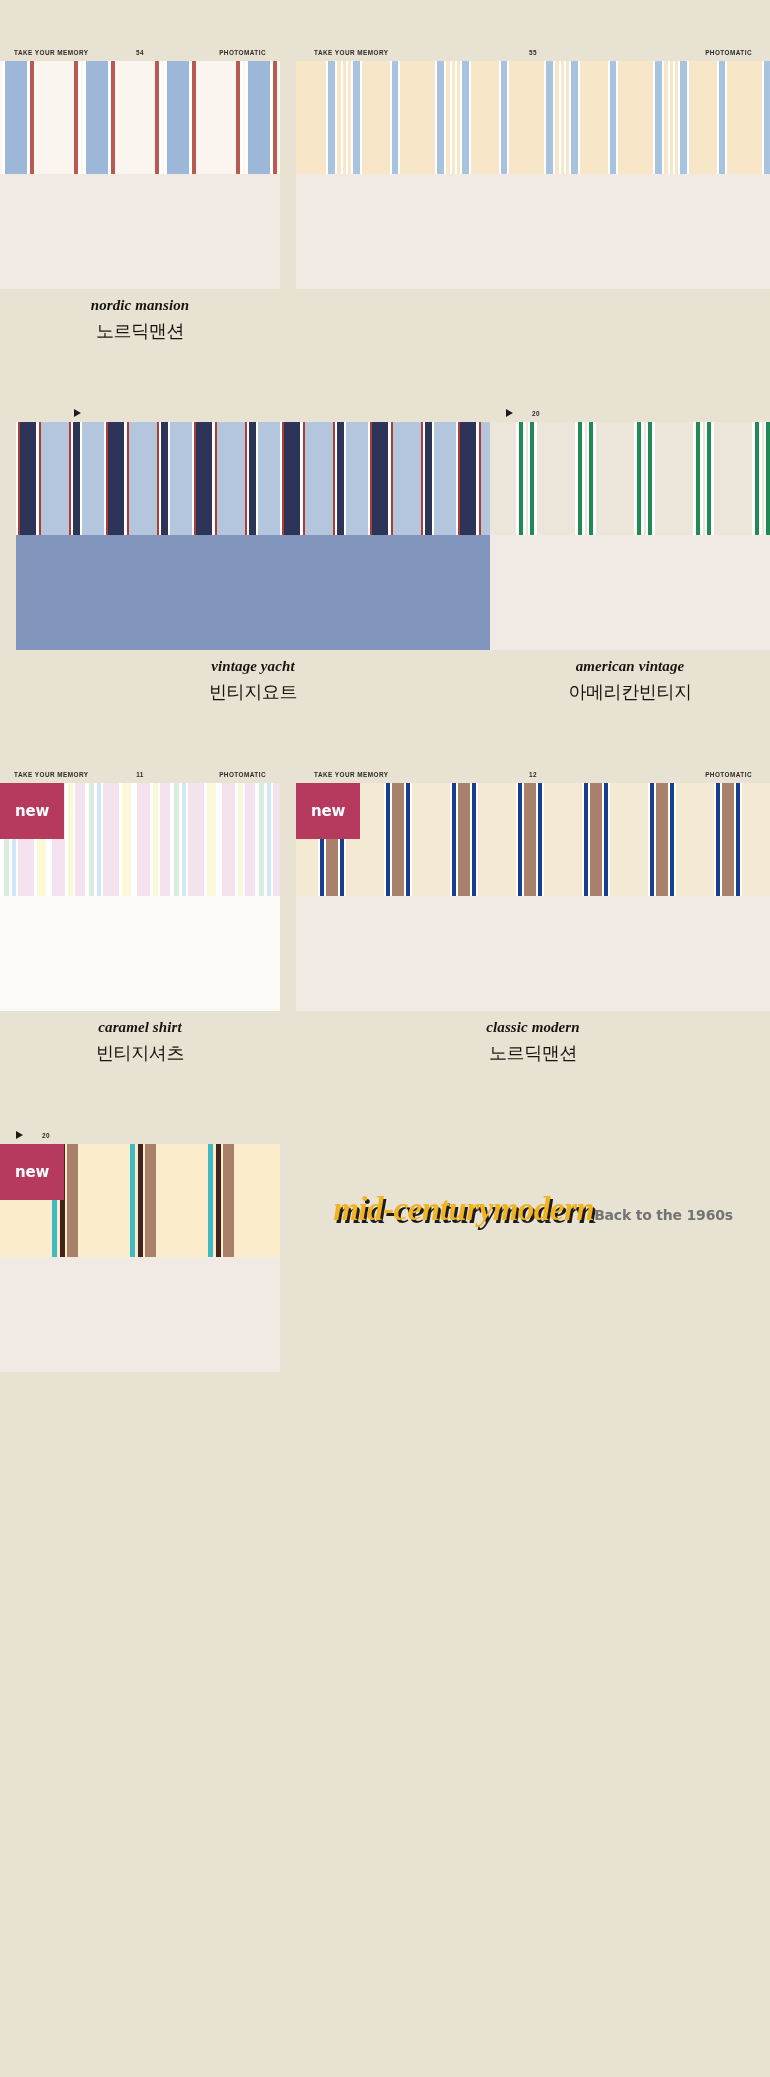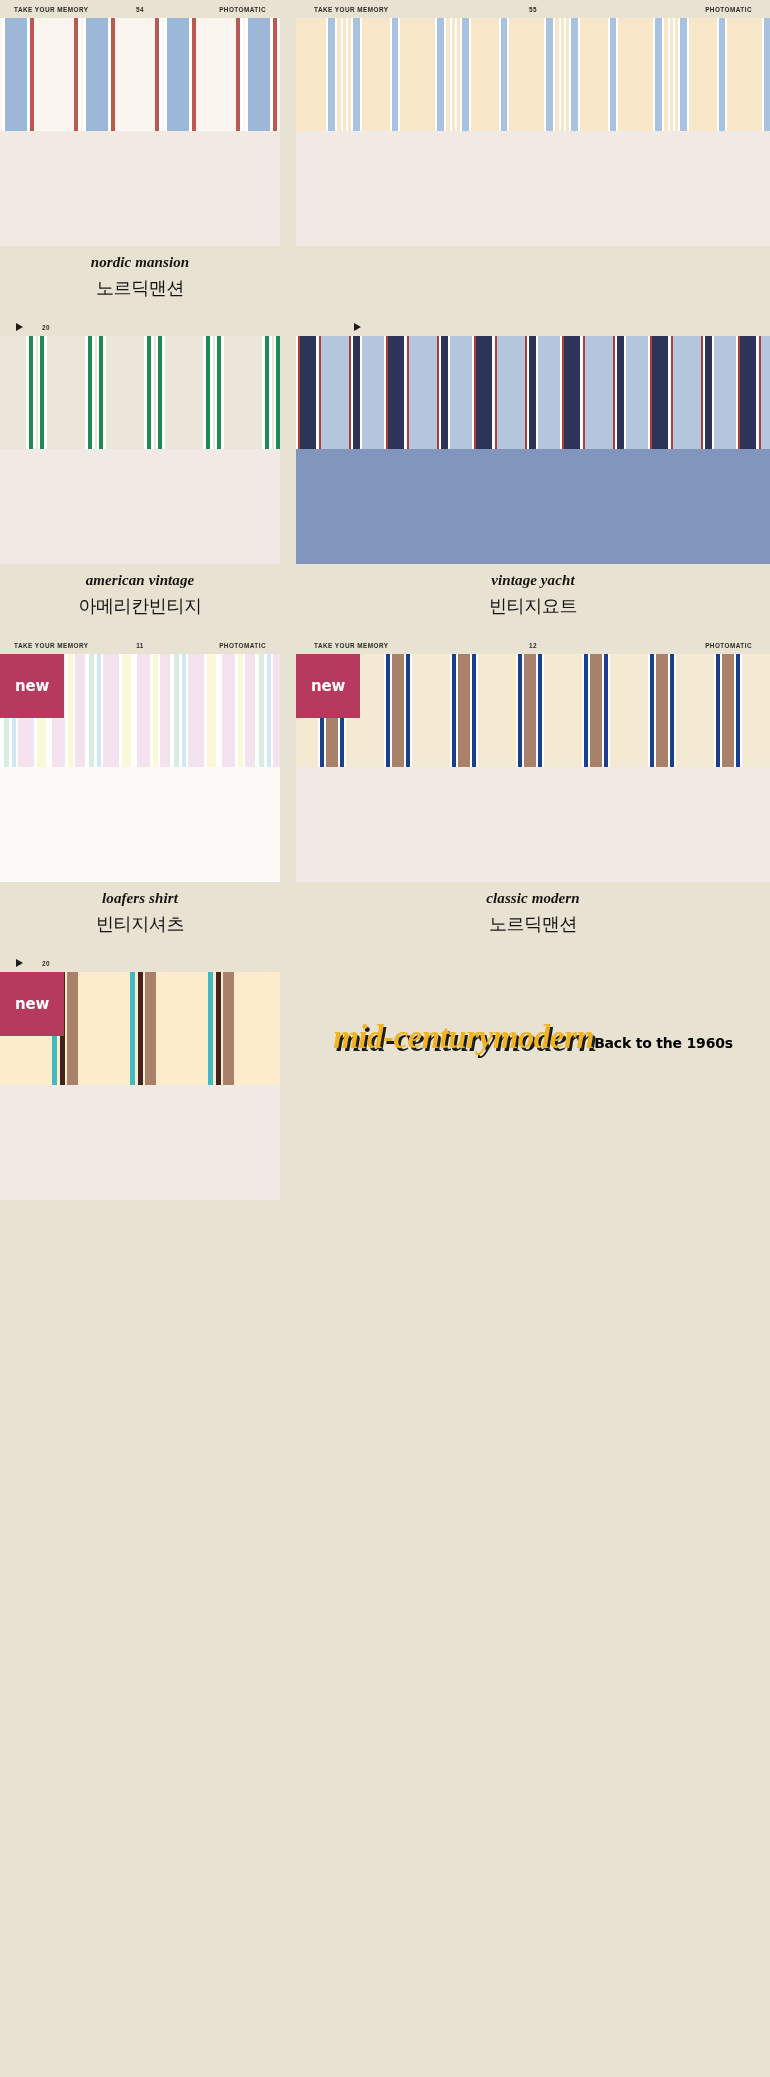--- a/index.html
+++ b/index.html
@@ -19,21 +19,21 @@
   
   .grid{
     position:absolute; left:0; top:0; width:770px;
   }
   .row{
     display:flex; width:770px;
   }
 
   
   .card{
-    width:280px; position:relative;
+    width:280px; position:relative;margin-top:43px;
   }
   .card.right{ margin-left:16px; width:474px; }
 
   
   .strip-head{
     height:18px;
     background:#e8e2d3;
     display:flex; align-items:center;
     position:relative;
     font-size:6.4px;
@@ -88,21 +88,21 @@
   }
   .caption .ko{
     margin-top:5px;
     font-size:18px; font-weight:400; color:#15130f;
     letter-spacing:-.4px;
   }
 
   
   .badge-new{
     position:absolute; left:0; top:0;
-    width:64px; height:64px;
+    width:64px; height:56px;
     background:#b63a5e;
     display:flex; align-items:center; justify-content:center;
     z-index:5;
   }
   .badge-new span{
     color:#fff; font-weight:700; font-size:15px;
     font-family:"DejaVu Sans", sans-serif;
     letter-spacing:-.2px;
   }
 
@@ -155,64 +155,64 @@
             <span class="h-mid">55</span>
             <span class="h-right">PHOTOMATIC</span>
           </div>
           <div class="swatch">
             <div class="stripes" style="background:repeating-linear-gradient(90deg,#f7e7c8 0px 30px,#ffffff 30px 32px,#a8c3e0 32px 39px,#ffffff 39px 41px,#f7e7c8 41px 45px,#ffffff 45px 47px,#f7e7c8 47px 50px,#ffffff 50px 52px,#f7e7c8 52px 55px,#ffffff 55px 57px,#a8c3e0 57px 64px,#ffffff 64px 66px,#f7e7c8 66px 94px,#ffffff 94px 96px,#a8c3e0 96px 102px,#ffffff 102px 104px,#f7e7c8 104px 109px)"></div>
           </div>
           <div class="panel" style="background:#f1e9e4"></div>
         </div>
       </div>
       <div class="row">
+        <div class="card right" style="width:474px">
+          <div class="mark-head wideh">
+            <span class="tri"></span>
+          </div>
+          <div class="swatch">
+            <div class="stripes" style="background:repeating-linear-gradient(90deg,#ffffff 0px 2px,#b23b33 2px 4px,#2c3557 4px 20px,#ffffff 20px 23px,#b23b33 23px 25px,#b4c5de 25px 53px,#b23b33 53px 55px,#ffffff 55px 57px,#2c3557 57px 64px,#ffffff 64px 66px,#b4c5de 66px 88px)"></div>
+          </div>
+          <div class="panel" style="background:#8296bd"></div>
+          <div class="caption">
+            <div class="en">vintage yacht</div>
+            <div class="ko">빈티지요트</div>
+          </div>
+        </div>
         <div class="card" style="width:280px">
           <div class="mark-head">
             <span class="tri"></span>
             <span class="num">20</span>
           </div>
           <div class="swatch">
             <div class="stripes" style="background:repeating-linear-gradient(90deg,#ece5da 0px 26px,#ffffff 26px 29px,#1f8a53 29px 33px,#ffffff 33px 36px,#ece5da 36px 38px,#ffffff 38px 40px,#1f8a53 40px 44px,#ffffff 44px 47px,#ece5da 47px 59px)"></div>
           </div>
           <div class="panel" style="background:#f1e9e4"></div>
           <div class="caption">
             <div class="en">american vintage</div>
             <div class="ko">아메리칸빈티지</div>
-          </div>
-        </div>
-        <div class="card right" style="width:474px">
-          <div class="mark-head wideh">
-            <span class="tri"></span>
-          </div>
-          <div class="swatch">
-            <div class="stripes" style="background:repeating-linear-gradient(90deg,#ffffff 0px 2px,#b23b33 2px 4px,#2c3557 4px 20px,#ffffff 20px 23px,#b23b33 23px 25px,#b4c5de 25px 53px,#b23b33 53px 55px,#ffffff 55px 57px,#2c3557 57px 64px,#ffffff 64px 66px,#b4c5de 66px 88px)"></div>
-          </div>
-          <div class="panel" style="background:#8296bd"></div>
-          <div class="caption">
-            <div class="en">vintage yacht</div>
-            <div class="ko">빈티지요트</div>
           </div>
         </div>
       </div>
       <div class="row">
         <div class="card" style="width:280px">
           <div class="strip-head">
             <span class="h-left">TAKE YOUR MEMORY</span>
             <span class="h-mid">11</span>
             <span class="h-right">PHOTOMATIC</span>
           </div>
           <div class="swatch">
             <div class="stripes" style="background:repeating-linear-gradient(90deg,#ffffff 0px 4px,#d9ece0 4px 9px,#ffffff 9px 12px,#cfe8f5 12px 16px,#ffffff 16px 18px,#f4e2ee 18px 34px,#ffffff 34px 37px,#fbf8d8 37px 46px,#ffffff 46px 52px,#f4e2ee 52px 65px,#ffffff 65px 68px,#fbf8d8 68px 73px,#ffffff 73px 75px,#f4e2ee 75px 85px)"></div>
             <div class="badge-new">
               <span>new</span>
             </div>
           </div>
           <div class="panel" style="background:#fbfaf6"></div>
           <div class="caption">
-            <div class="en">loafers shirt</div>
+            <div class="en">caramel shirt</div>
             <div class="ko">빈티지셔츠</div>
           </div>
         </div>
         <div class="card right" style="width:474px">
           <div class="strip-head wideh">
             <span class="h-left">TAKE YOUR MEMORY</span>
             <span class="h-mid">12</span>
             <span class="h-right">PHOTOMATIC</span>
           </div>
           <div class="swatch">
@@ -239,18 +239,18 @@
             <div class="badge-new">
               <span>new</span>
             </div>
           </div>
           <div class="panel" style="background:#f1e9e4"></div>
         </div>
         <div class="card right" style="width:474px;background:#e8e2d3">
           <div class="logo-wrap">
             <div class="logo-l1" style="color:#f0b323;text-shadow:2.5px 2.5px 0 #1e1c19">mid-century</div>
             <div class="logo-l2" style="color:#f0b323;text-shadow:2.5px 2.5px 0 #1e1c19">modern</div>
-            <div class="logo-sub" style="color:#000000">Back to the 1960s</div>
+            <div class="logo-sub" style="color:#737373">Back to the 1960s</div>
           </div>
         </div>
       </div>
     </div>
 </div>
 
 </body></html>

